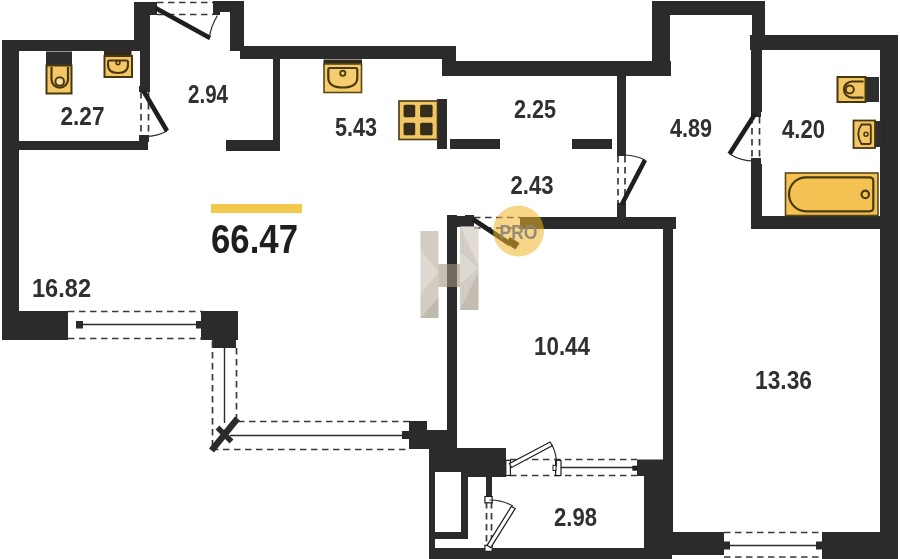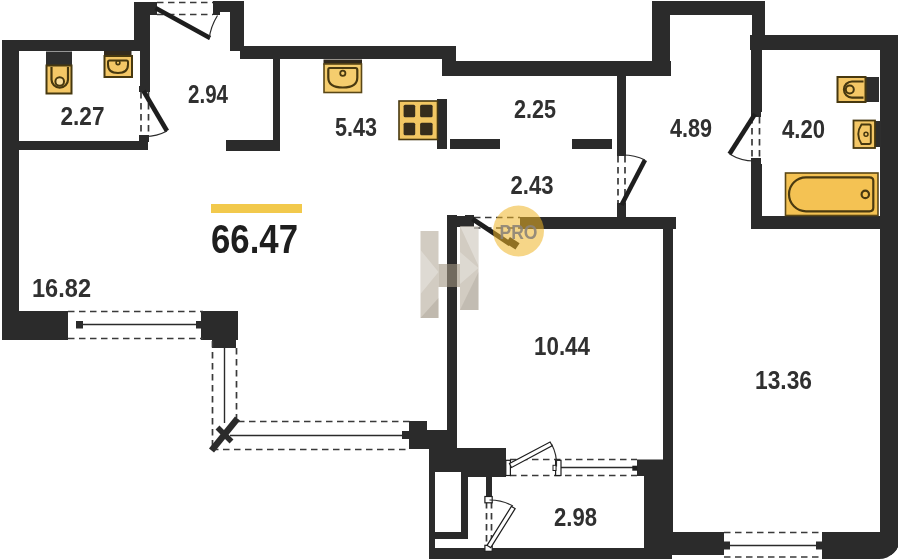--- a/index.html
+++ b/index.html
@@ -1,16 +1,16 @@
 <!DOCTYPE html>
 <html><head>
 <meta charset="utf-8">
 <style>
   html,body{margin:0;padding:0;background:#ffffff;}
-  .wrap{width:900px;height:559px;position:relative;overflow:hidden;background:#fff;border-radius:21px;}
+  .wrap{width:900px;height:559px;position:relative;overflow:hidden;background:#fff;}
   svg{display:block;}
   text{font-family:"Liberation Sans",sans-serif;}
 </style>
 </head>
 <body>
 <div class="wrap">
 <svg width="900" height="559" viewBox="0 0 900 559">
 
 <rect x="0" y="0" width="900" height="559" fill="#ffffff"></rect>
 

